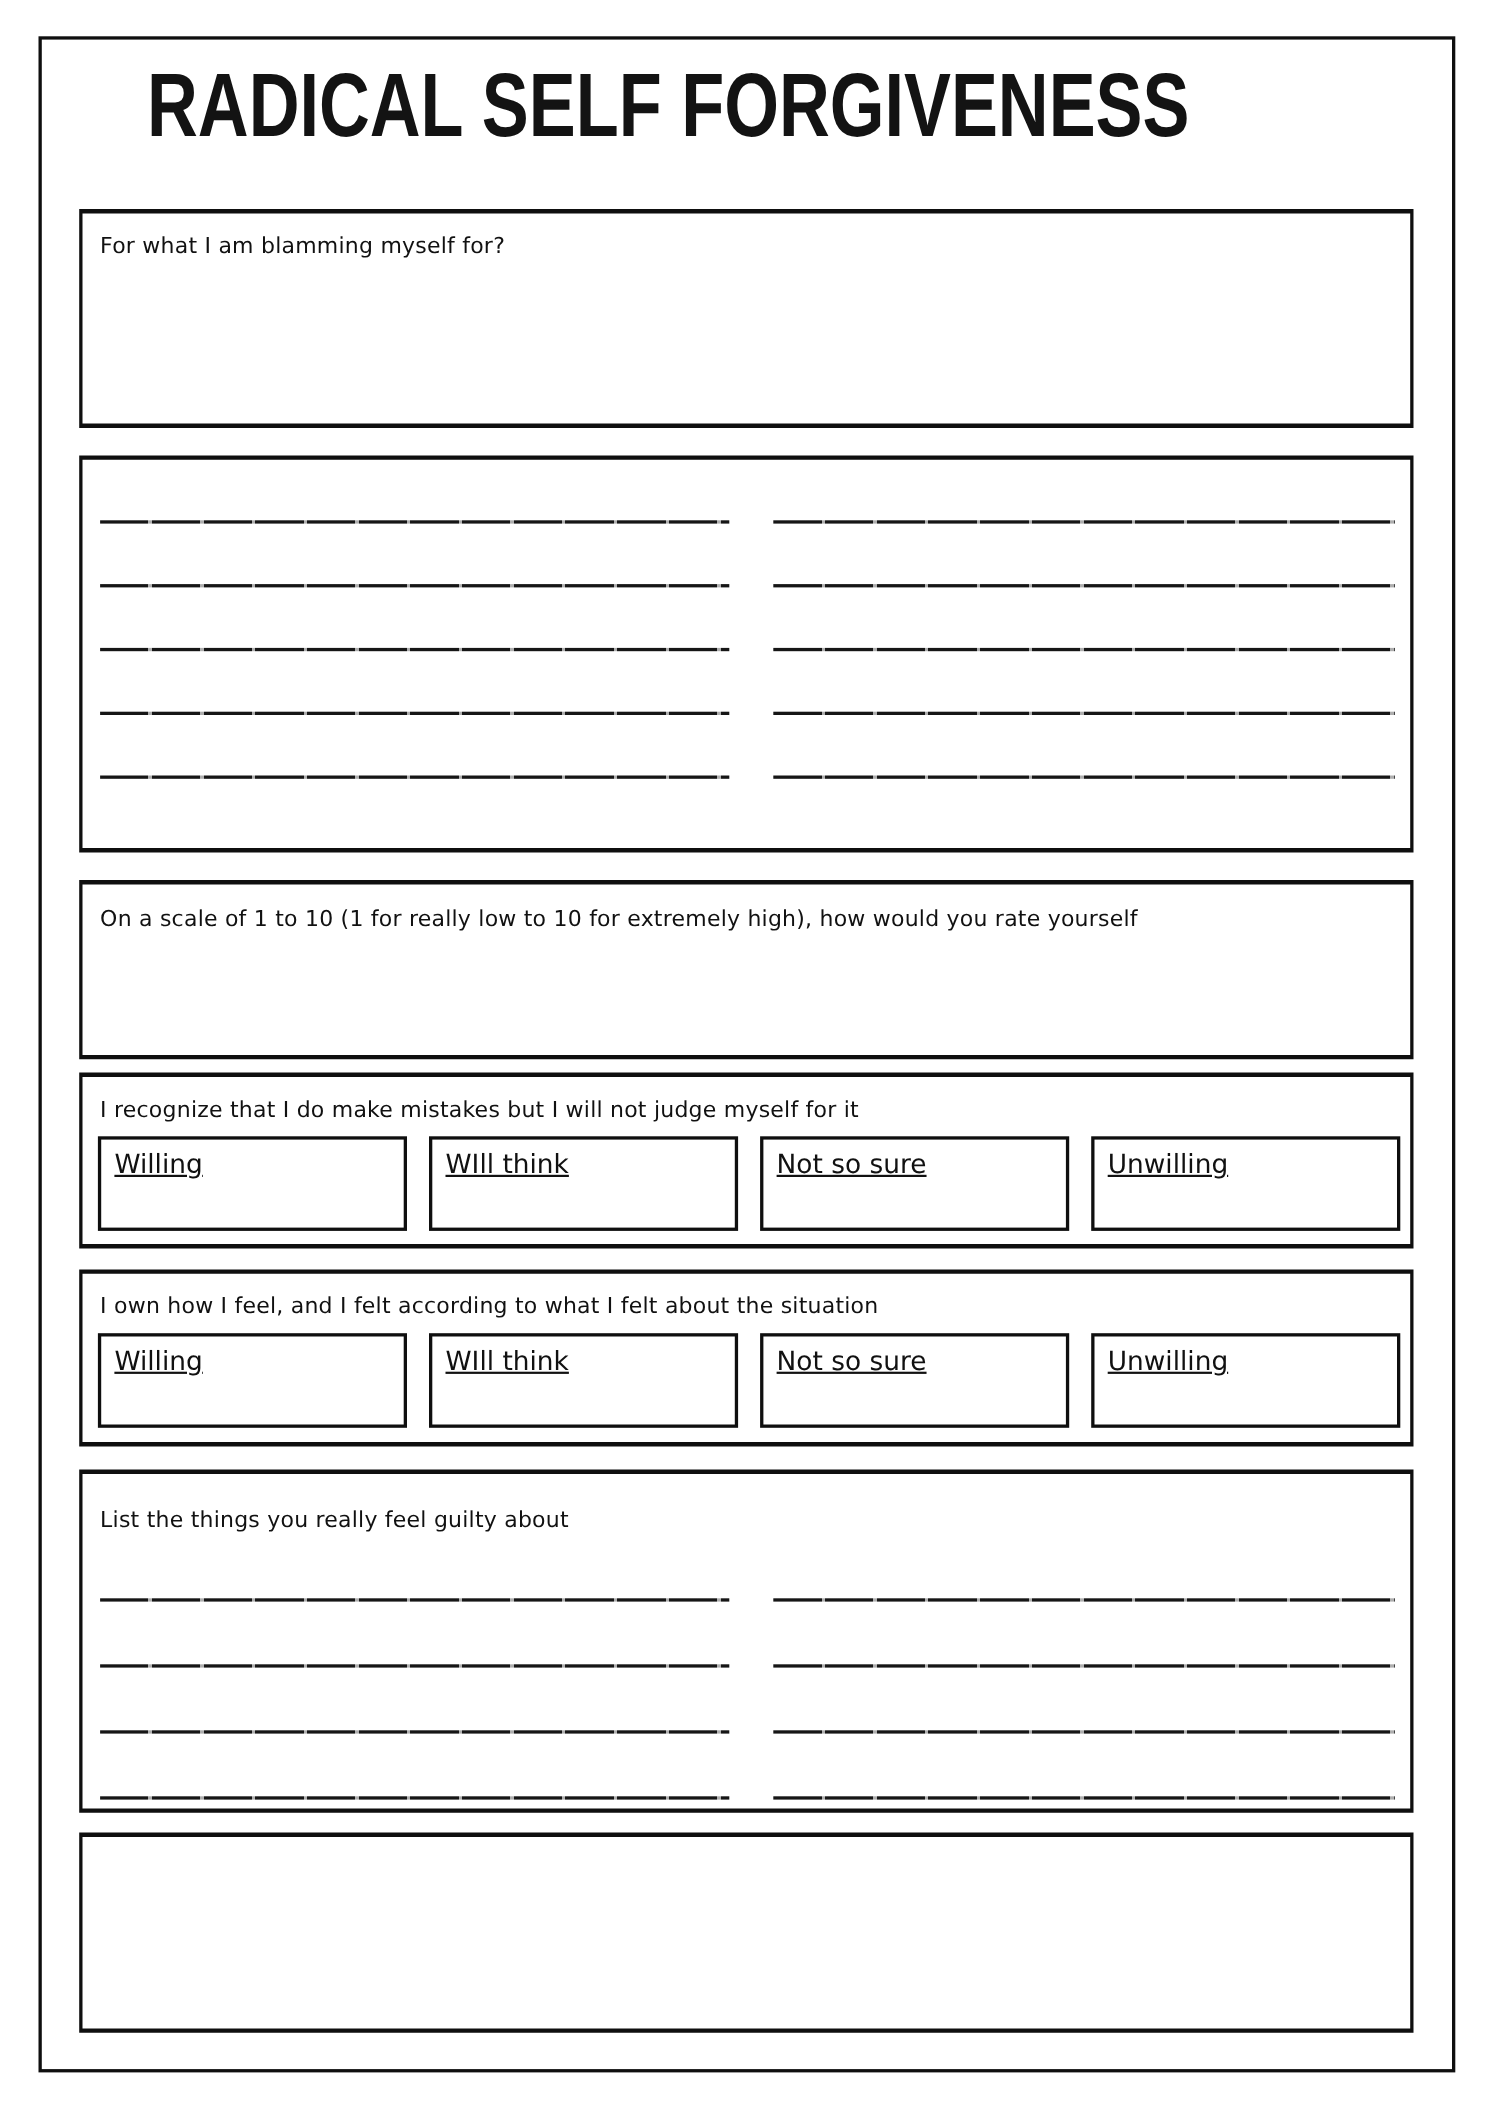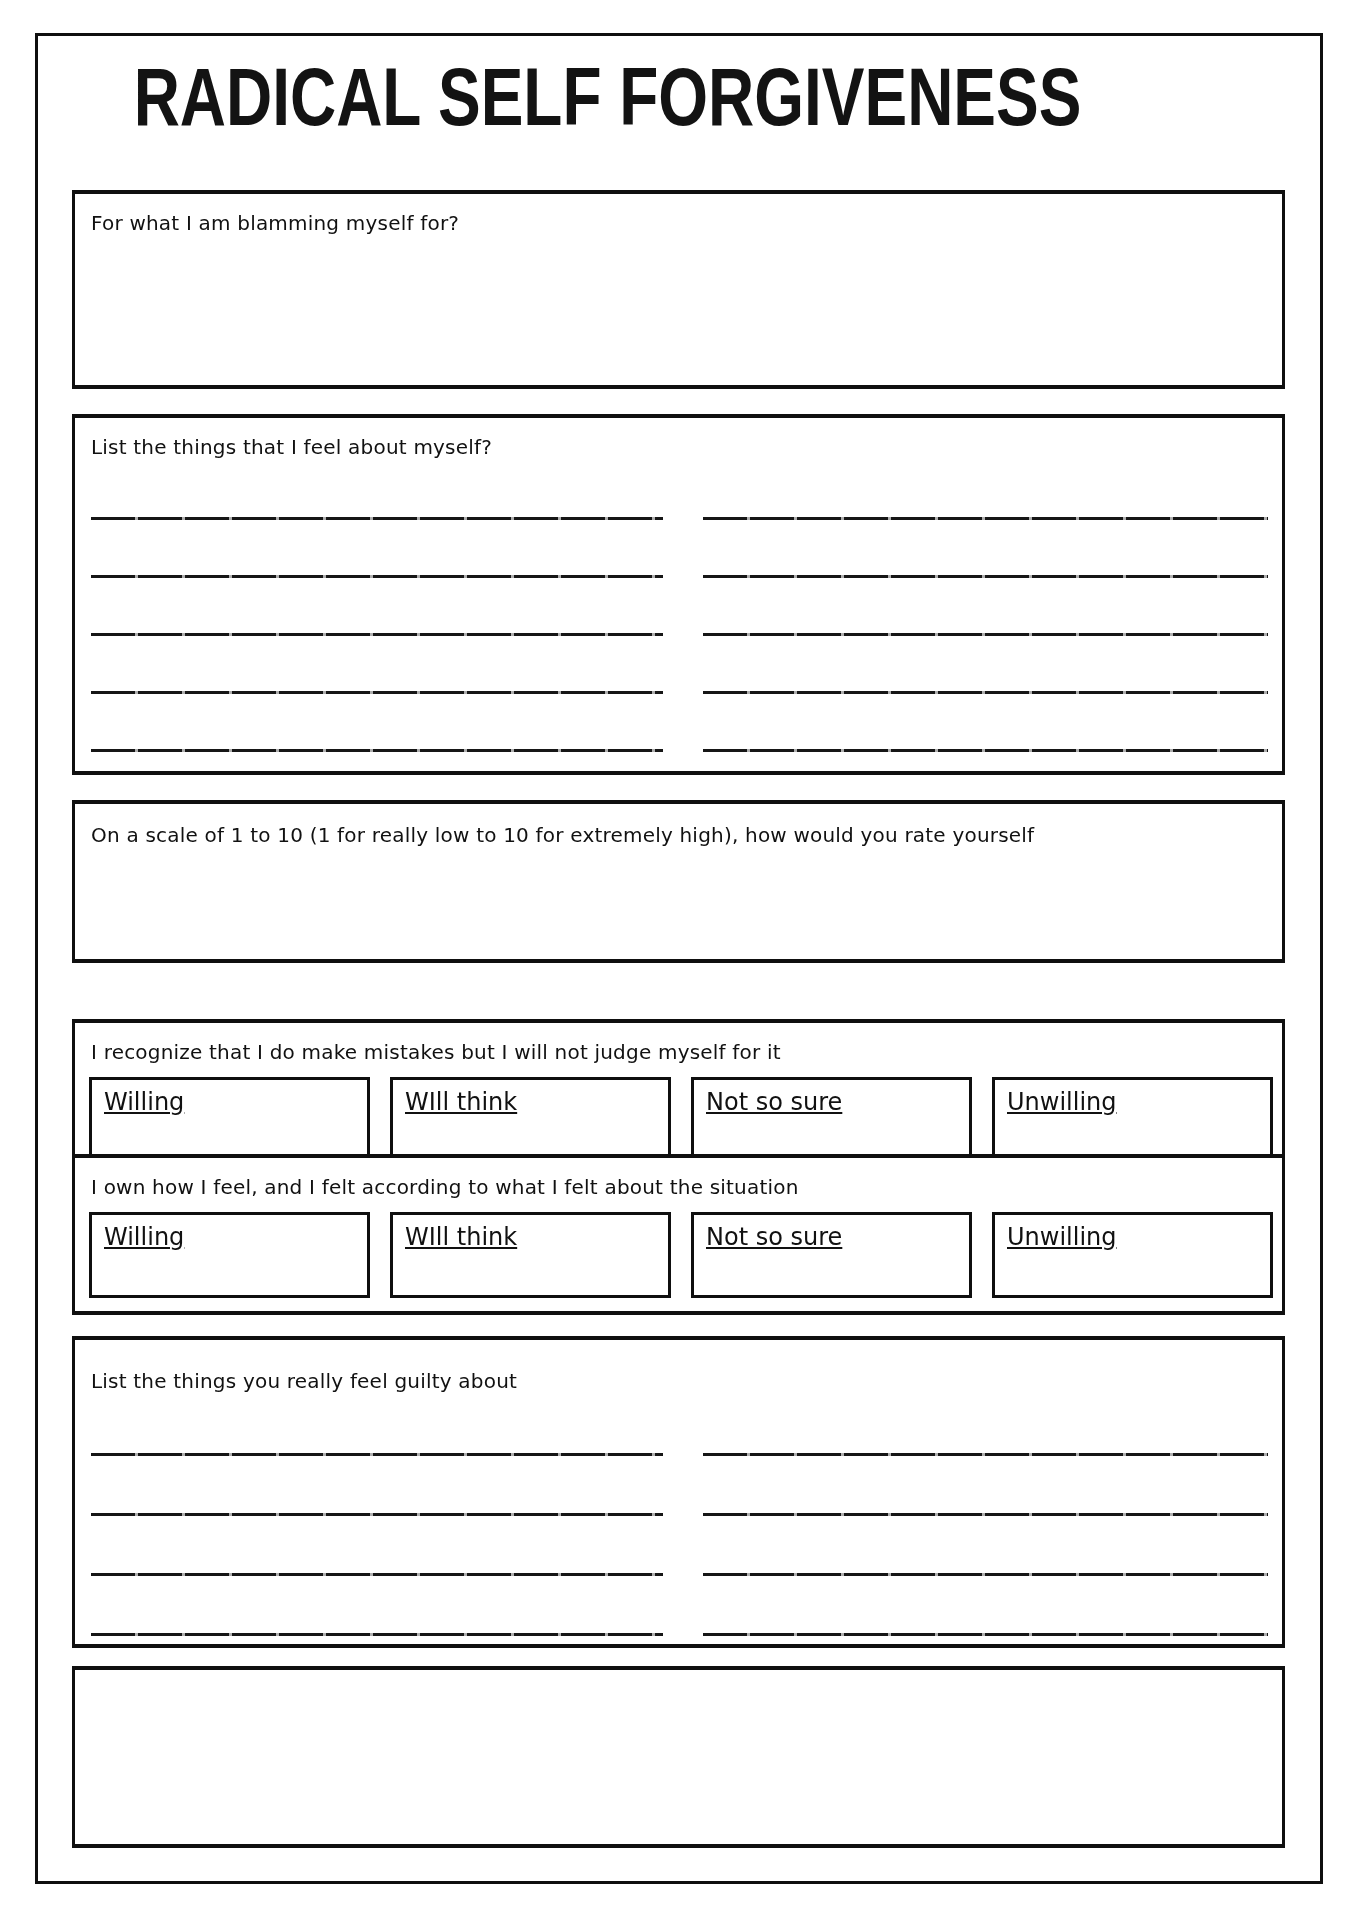--- a/index.html
+++ b/index.html
@@ -49,21 +49,21 @@
     font-size: 20px;
     line-height: 30px;
     padding: 14px 0 0 16px;
     letter-spacing: 0.2px;
     white-space: nowrap;
   }
   .sec-1 { top: 190px;  height: 199px; }
   .sec-2 { top: 414px;  height: 361px; }
   .sec-3 { top: 800px;  height: 163px; }
   .sec-3 .sec-label { padding-top: 16px; }
-  .sec-4 { top: 975px;  height: 160px; margin-top: 44px; }
+  .sec-4 { top: 975px;  height: 160px; }
   .sec-5 { top: 1154px; height: 161px; }
   .sec-6 { top: 1336px; height: 312px; }
   .sec-6 .sec-label { padding-top: 26px; }
   .sec-7 { top: 1666px; height: 182px; }
   .sec-7 .sec-label { padding-top: 16px; }
 
   .lines {
     padding: 0 14px 0 16px;
   }
   .line-row {
@@ -113,21 +113,20 @@
 <div class="title-wrap">
   <span class="title-inner">RADICAL SELF FORGIVENESS</span>
 </div>
 
 <div class="section sec-1">
   <div class="sec-label">For what I am blamming myself for?</div>
   <div class="answer-space"></div>
 </div>
 
 <div class="section sec-2">
-  <div class="sec-label">List the things that I feel about myself?</div>
   <div class="lines">
     <div class="line-row">
       <div class="wline left"></div>
       <div class="wline right"></div>
     </div>
     <div class="line-row">
       <div class="wline left"></div>
       <div class="wline right"></div>
     </div>
     <div class="line-row">

